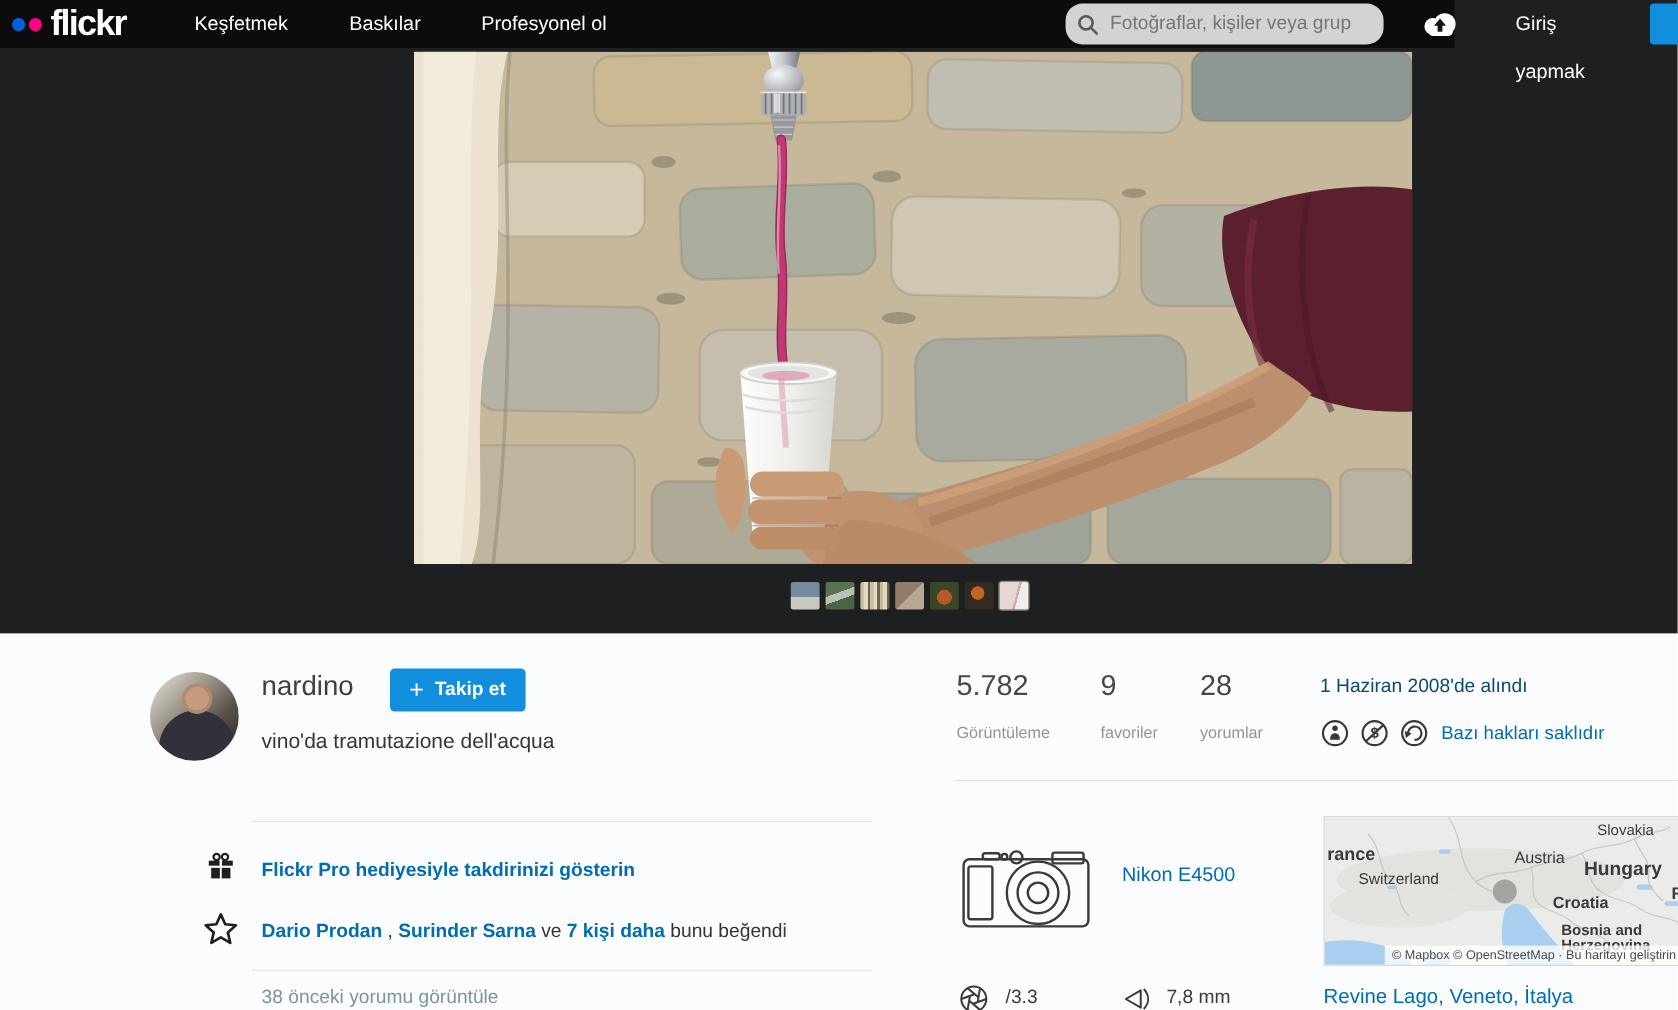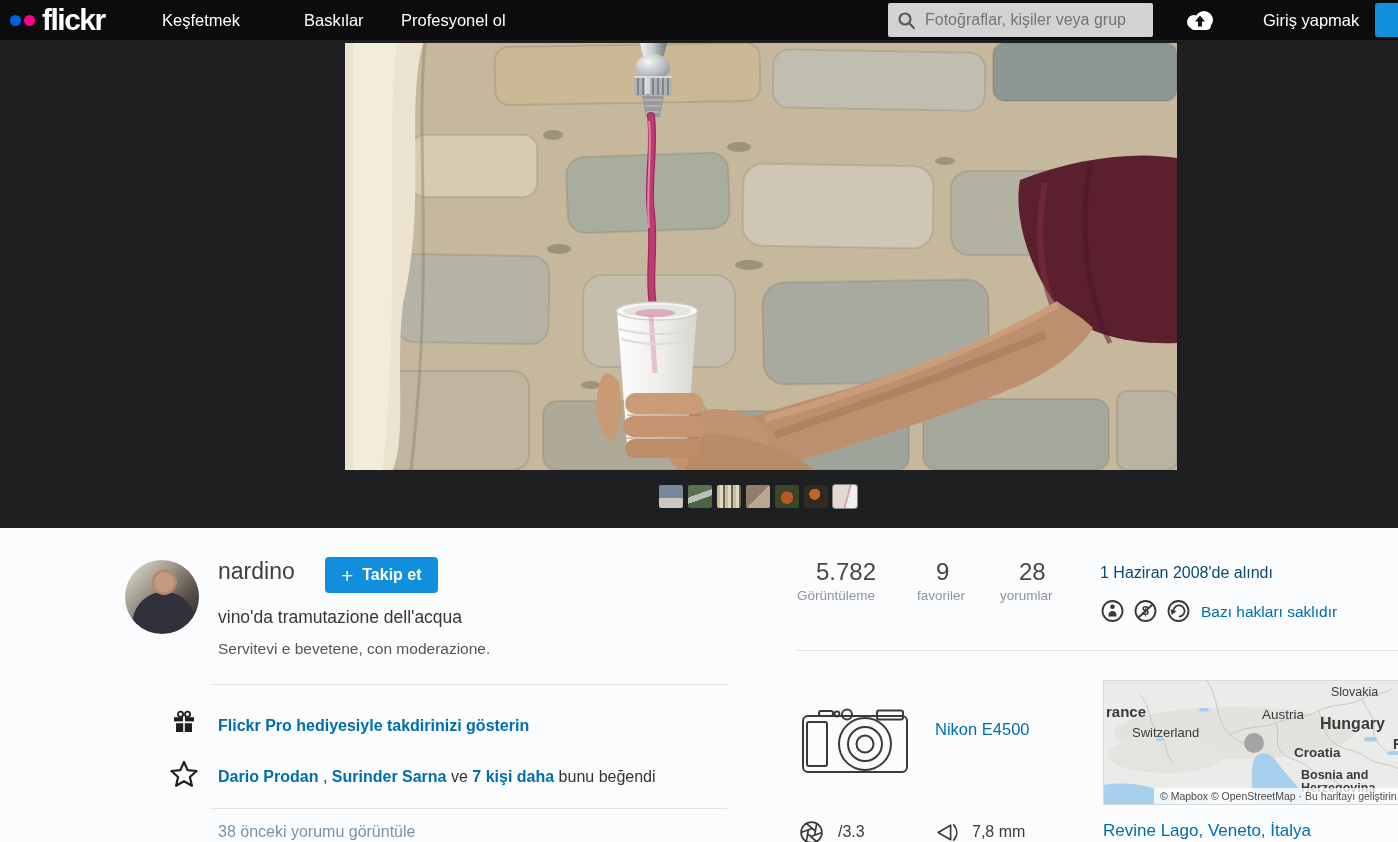--- a/index.html
+++ b/index.html
@@ -11,27 +11,27 @@
   .thumbs{position:absolute;left:659px;top:485px;display:flex;gap:5px;}
   .thumb{width:24px;height:23px;border-radius:2px;opacity:.92;}
   .t1{background:linear-gradient(180deg,#7d93a8 0 55%,#d8d8cc 55% 100%);}
   .t2{background:linear-gradient(160deg,#5d7a52 0 40%,#c9cfc4 40% 60%,#4e6a48 60% 100%);}
   .t3{background:repeating-linear-gradient(90deg,#d8cba8 0 3px,#f0ead8 3px 6px,#7a6a4a 6px 8px);}
   .t4{background:linear-gradient(135deg,#9a8570 0 50%,#c4b49e 50% 100%);}
   .t5{background:radial-gradient(circle at 50% 55%,#c75c28 0 35%,#3d4a28 36% 100%);}
   .t6{background:radial-gradient(circle at 45% 40%,#d06a28 0 28%,#332c22 30% 100%);}
   .t7{background:linear-gradient(105deg,#e4d9d2 0 55%,#d5a9b9 55% 62%,#efeeea 62% 100%);opacity:1;outline:1px solid rgba(255,255,255,.45);}
   
-  .navbar{position:absolute;left:0;top:0;width:1398px;height:40px;background:rgba(10,10,11,.88);z-index:30;}
+  .navbar{position:absolute;left:0;top:0;width:1212px;height:40px;background:rgba(10,10,11,.88);z-index:30;}
   .logo{position:absolute;left:10px;top:0;height:40px;display:flex;align-items:center;}
   .dot{width:11px;height:11px;border-radius:50%;}
   .dot+.dot{margin-left:3px;}
   .logo-text{color:#fff;font-size:30px;font-weight:bold;letter-spacing:-1.5px;margin-left:7px;line-height:40px;}
   .nav-link{position:absolute;top:0;line-height:40px;color:#fff;font-size:16.5px;cursor:pointer;}
-  .search{position:absolute;left:888px;top:3px;width:265px;height:34px;background:#d3d3d3;border-radius:2px;display:flex;align-items:center;padding:0 9px;box-sizing:border-box;}
+  .search{position:absolute;left:888px;top:3px;width:265px;height:34px;background:#d3d3d3;border-radius:14px;display:flex;align-items:center;padding:0 9px;box-sizing:border-box;}
   .search input{flex:1;border:0;background:transparent;outline:none;font-size:16px;color:#333;margin-left:7px;font-family:inherit;min-width:0;}
   .search input::placeholder{color:#757575;}
   .cloud{position:absolute;left:1183px;top:8px;}
   .login{position:absolute;left:1243px;top:0;line-height:40px;color:#fff;font-size:16.5px;cursor:pointer;margin-left:20px;}
   .signup{position:absolute;left:1375px;top:3px;width:56px;height:34px;background:#128fdc;border-radius:3px;border:0;cursor:pointer;}
   
   .content{position:absolute;left:0;top:528px;width:1398px;height:314px;background:#fbfcfd;}
   .avatar{position:absolute;left:125px;top:32px;width:74px;height:74px;border-radius:50%;cursor:pointer;
     background:
       radial-gradient(circle at 53% 30%,#c69a7e 0 15%,#b08a72 15% 19%,transparent 20%),
@@ -45,22 +45,22 @@
   .photo-desc{position:absolute;left:218px;top:112px;font-size:15.5px;color:#555;}
   .divider{position:absolute;height:1px;background:#e2e4e6;}
   .link{color:#006daf;cursor:pointer;text-decoration:none;}
   .gift-row-link{position:absolute;left:218px;top:189px;font-size:16px;font-weight:bold;}
   .fav-row{position:absolute;left:218px;top:240px;font-size:16px;color:#333;}
   .fav-row .link{font-weight:bold;}
   .pre{white-space:pre;}
   .prev-comments{position:absolute;left:218px;top:295px;font-size:16px;color:#7b93a4;cursor:pointer;}
   
   .stat{position:absolute;top:30px;}
-  .stat-num{font-size:24px;color:#474747;margin-left:19px;}
-  .stat-label{font-size:13.5px;color:#8f959b;margin-top:2px;}
+  .stat-num{font-size:24px;color:#474747;}
+  .stat-label{font-size:13.5px;color:#8f959b;margin-top:17px;}
   .taken-date{position:absolute;left:1100px;top:36px;font-size:16px;color:#0c4a6e;}
   .cc-icons{position:absolute;left:1101px;top:71px;cursor:pointer;}
   .license-link{position:absolute;left:1201px;top:75px;font-size:15.5px;}
   .camera-link{position:absolute;left:935px;top:192px;font-size:16.5px;}
   .exif-text{position:absolute;top:295px;font-size:16px;color:#3c3c3c;}
   .map-box{position:absolute;left:1103px;top:152px;width:295px;height:123px;border:1px solid #d8d8d6;box-sizing:content-box;cursor:grab;}
   .location-link{position:absolute;left:1103px;top:293px;font-size:17px;}
   svg text{font-family:"Liberation Sans","DejaVu Sans",sans-serif;}
 </style>
 </head>
@@ -197,21 +197,21 @@
   </div>
 </div>
 
 <div class="navbar">
   <div class="logo">
     <span class="dot" style="background:#0063dc"></span>
     <span class="dot" style="background:#ff0084"></span>
     <span class="logo-text">flickr</span>
   </div>
   <span class="nav-link" style="left:162px">Keşfetmek</span>
-  <span class="nav-link" style="left:304px">Baskılar</span>
+  <span class="nav-link" style="left:291px">Baskılar</span>
   <span class="nav-link" style="left:401px">Profesyonel ol</span>
 
   <div class="search">
     <svg width="19" height="19" viewBox="0 0 19 19">
       <circle cx="8" cy="8" r="5.5" fill="none" stroke="#5a5a5a" stroke-width="2.2"></circle>
       <line x1="12.2" y1="12.2" x2="17" y2="17" stroke="#5a5a5a" stroke-width="2.2" stroke-linecap="round"></line>
     </svg>
     <input type="text" placeholder="Fotoğraflar, kişiler veya grup" style="">
   </div>
 
@@ -229,21 +229,20 @@
 
 <div class="content">
 
   <div class="avatar"></div>
   <span class="username">nardino</span>
   <button class="follow-btn">
     <span class="follow-plus">+</span>
     <span>Takip et</span>
   </button>
   <div class="photo-title">vino'da tramutazione dell'acqua</div>
-  <div class="photo-desc">Servitevi e bevetene, con moderazione.</div>
 
   <div class="divider" style="left:210px;top:156px;width:517px"></div>
 
   <svg class="abs" style="left:172px;top:182px" width="24" height="24" viewBox="0 0 24 24">
     <circle cx="8.5" cy="4.2" r="2.6" fill="none" stroke="#1f1f1f" stroke-width="1.8"></circle>
     <circle cx="15.5" cy="4.2" r="2.6" fill="none" stroke="#1f1f1f" stroke-width="1.8"></circle>
     <rect x="2" y="7.2" width="9" height="4.2" fill="#1f1f1f"></rect>
       <rect x="13" y="7.2" width="9" height="4.2" fill="#1f1f1f"></rect>
     <rect x="4" y="13.2" width="7.2" height="8.8" fill="#1f1f1f"></rect>
       <rect x="12.8" y="13.2" width="7.2" height="8.8" fill="#1f1f1f"></rect>

